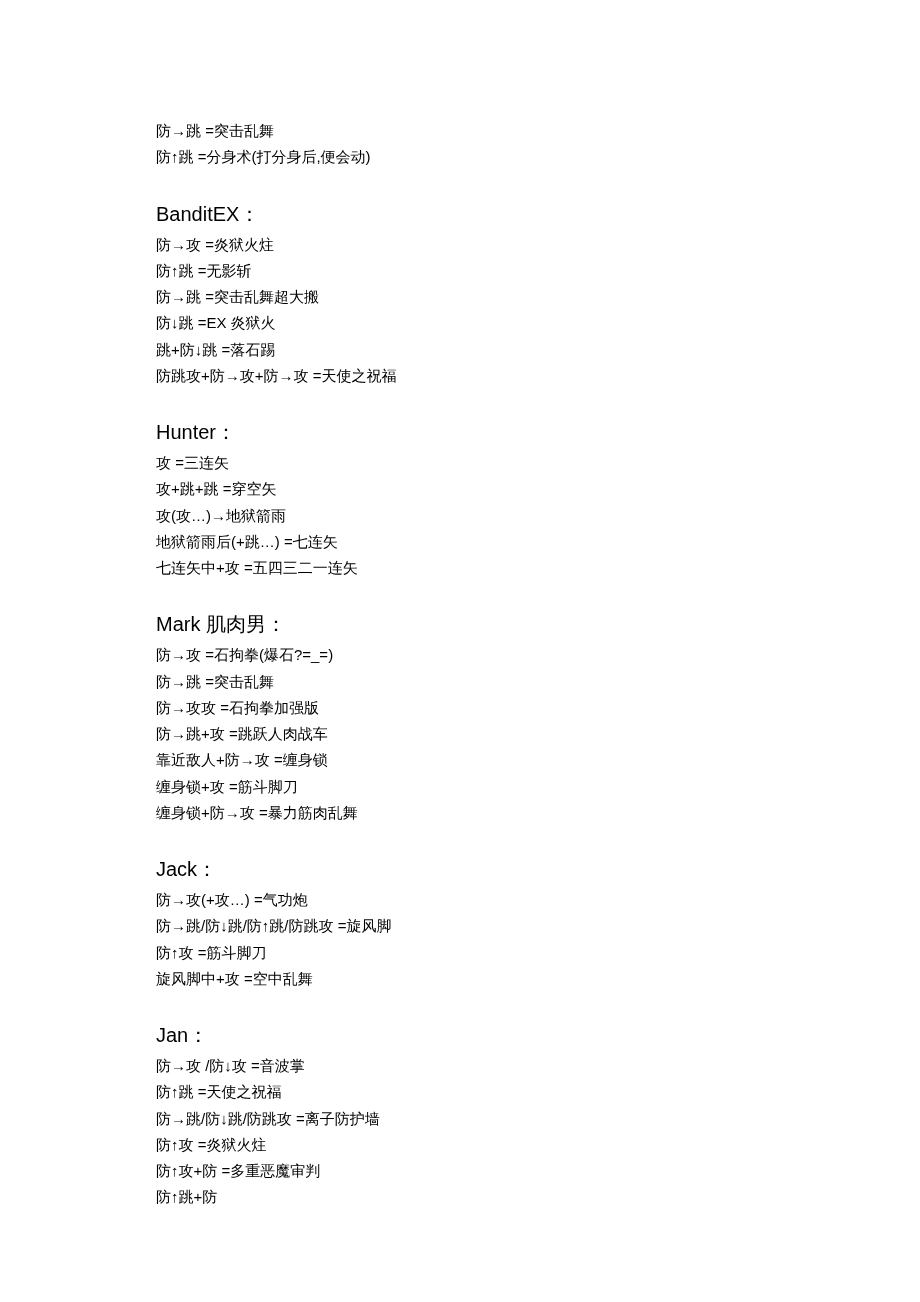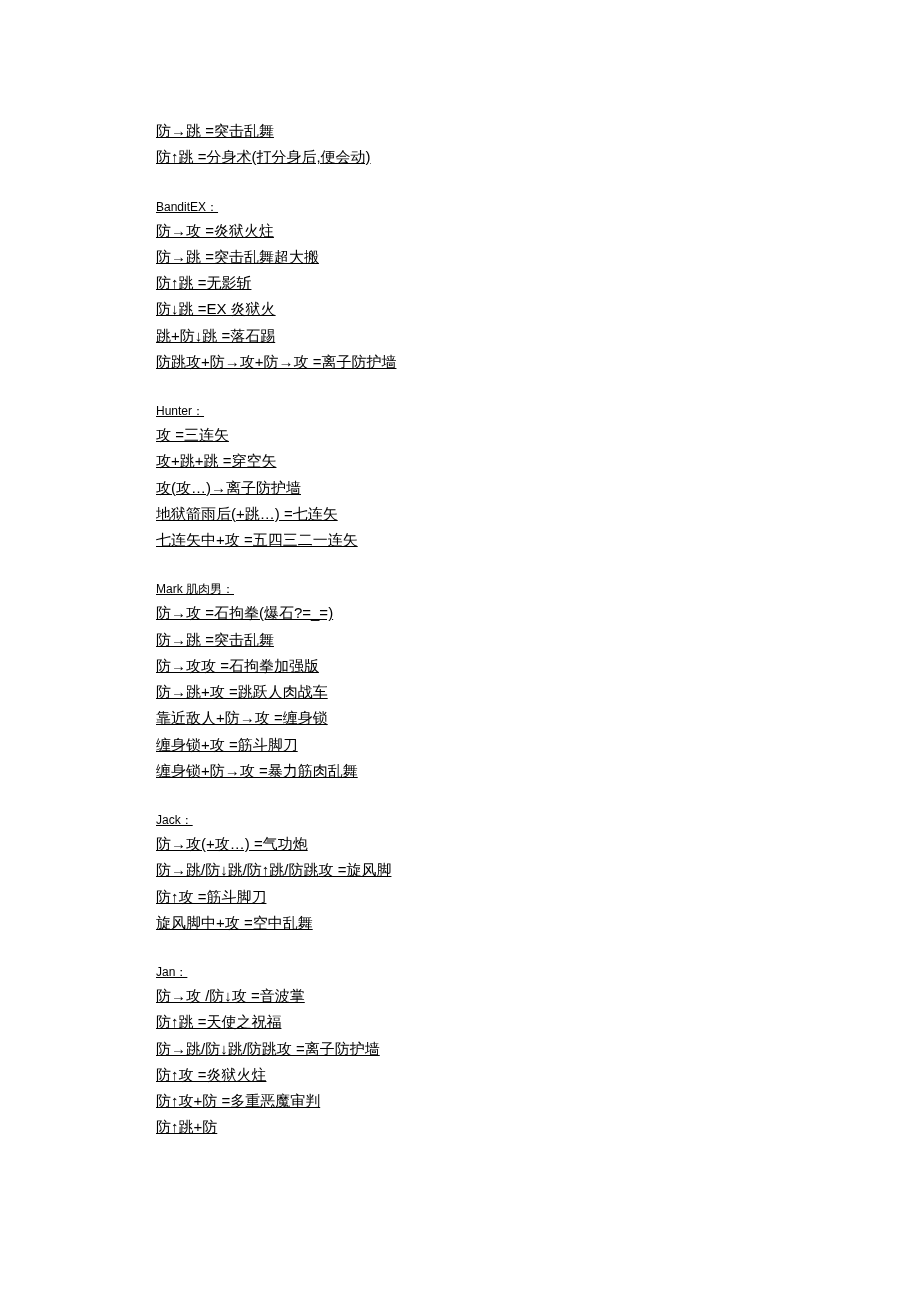--- a/index.html
+++ b/index.html
@@ -9,29 +9,28 @@
     font-family: Arial, "SimSun", "Microsoft YaHei", sans-serif;
     font-size: 15px;
     color: #000000;
     line-height: 1.75;
   }
   .page {
     width: 920px;
     min-height: 1302px;
     box-sizing: border-box;
     padding: 118px 58px 40px 156px;
-    text-decoration: underline;
   }
   .section {
     margin-bottom: 26px;
   }
   .section-heading {
     font-family: Arial, sans-serif;
     font-weight: normal;
-    font-size: 12px;
+    font-size: 20px;
     margin: 0;
     padding: 0;
   }
   .move-line {
     margin: 0;
     padding: 0;
   }
 </style>
 </head>
 <body>
@@ -39,32 +38,32 @@
 <div class="page">
 
   <div class="section">
     <p class="move-line">防→跳 =突击乱舞</p>
     <p class="move-line">防↑跳 =分身术(打分身后,便会动)</p>
   </div>
 
   <div class="section">
     <p class="section-heading">BanditEX：</p>
     <p class="move-line">防→攻 =炎狱火炷</p>
+    <p class="move-line">防↑跳 =无影斩</p>
     <p class="move-line">防→跳 =突击乱舞超大搬</p>
-    <p class="move-line">防↑跳 =无影斩</p>
     <p class="move-line">防↓跳 =EX 炎狱火</p>
     <p class="move-line">跳+防↓跳 =落石踢</p>
-    <p class="move-line">防跳攻+防→攻+防→攻 =离子防护墙</p>
+    <p class="move-line">防跳攻+防→攻+防→攻 =天使之祝福</p>
   </div>
 
   <div class="section">
     <p class="section-heading">Hunter：</p>
     <p class="move-line">攻 =三连矢</p>
     <p class="move-line">攻+跳+跳 =穿空矢</p>
-    <p class="move-line">攻(攻…)→离子防护墙</p>
+    <p class="move-line">攻(攻…)→地狱箭雨</p>
     <p class="move-line">地狱箭雨后(+跳…) =七连矢</p>
     <p class="move-line">七连矢中+攻 =五四三二一连矢</p>
   </div>
 
   <div class="section">
     <p class="section-heading">Mark 肌肉男：</p>
     <p class="move-line">防→攻 =石拘拳(爆石?=_=)</p>
     <p class="move-line">防→跳 =突击乱舞</p>
     <p class="move-line">防→攻攻 =石拘拳加强版</p>
     <p class="move-line">防→跳+攻 =跳跃人肉战车</p>

